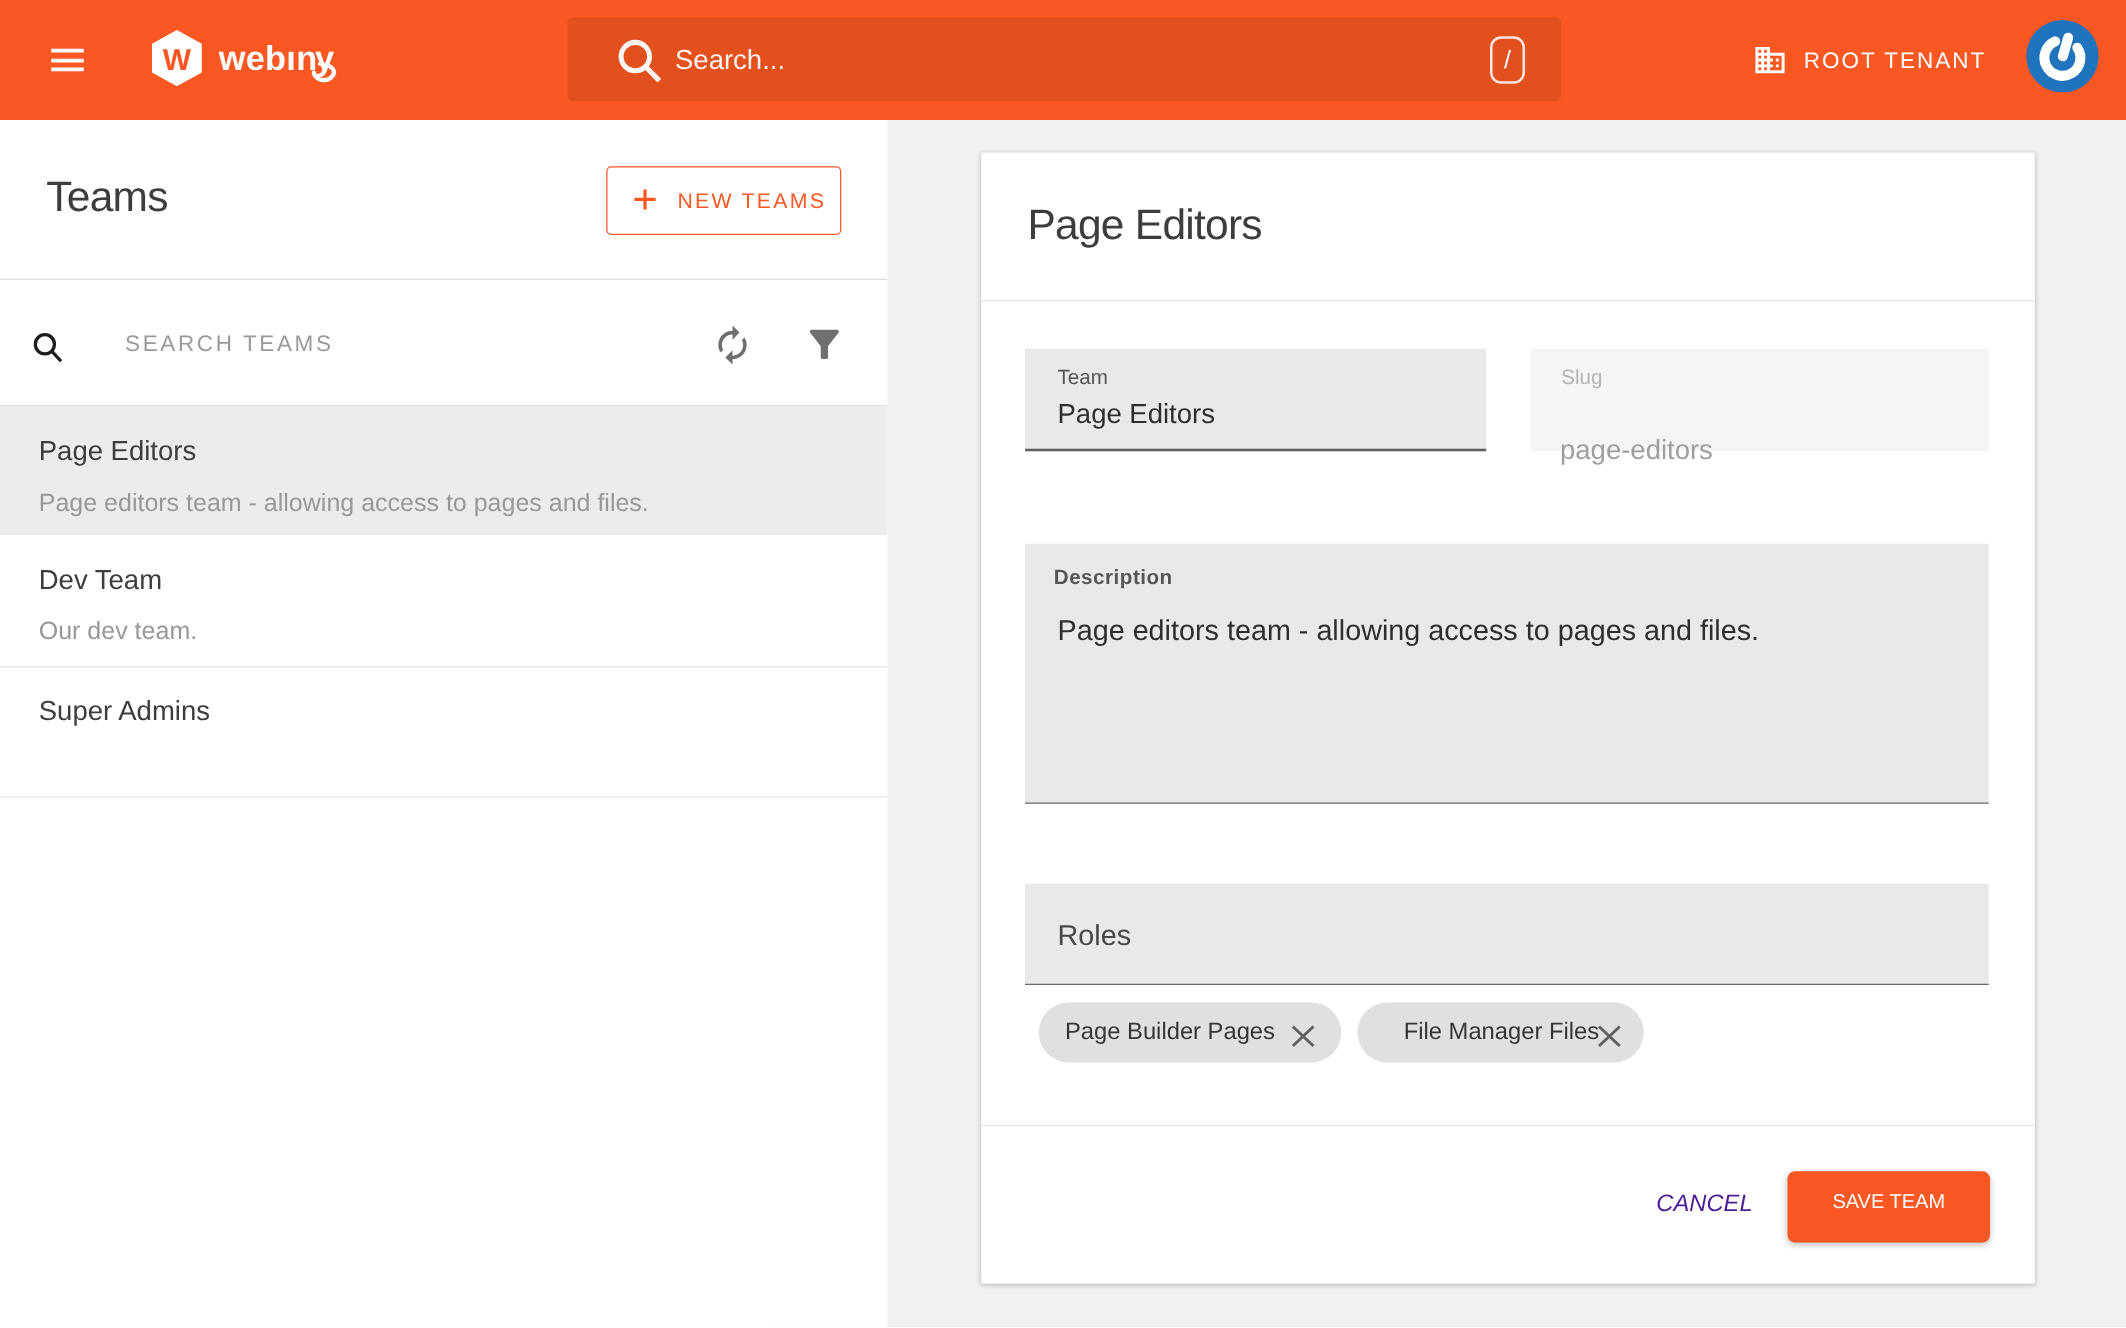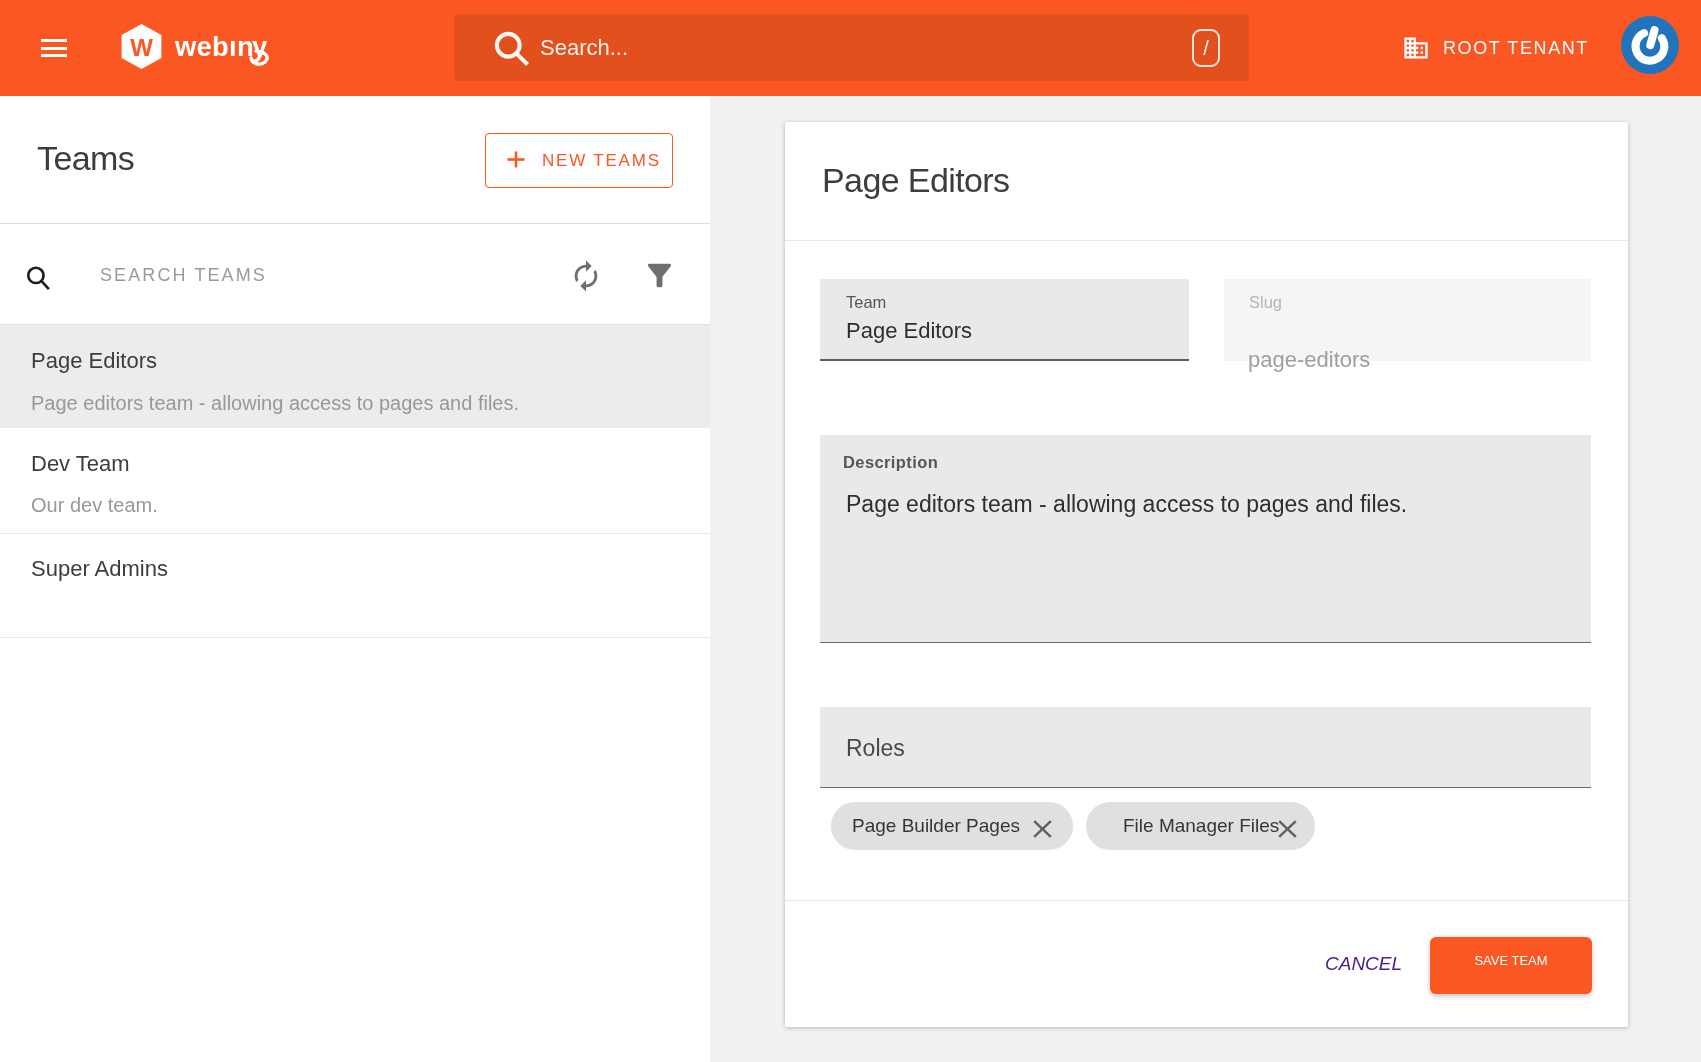--- a/index.html
+++ b/index.html
@@ -110,15 +110,15 @@
 <div class="abs" style="left:1086px;top:802px;width:229px;height:48px;background:#e0e0e0;border-radius:24px;"></div>
 <div class="abs" style="left:1106px;top:815px;font-size:19px;color:#363636;margin-left:17px;">File Manager Files</div>
 <svg class="abs" style="left:1278px;top:820px;" width="19" height="18" viewBox="0 0 19 18" fill="none" stroke="#606060" stroke-width="2.4">
       <line x1="1.2" y1="1.2" x2="17.8" y2="16.8"></line>
       <line x1="17.8" y1="1.2" x2="1.2" y2="16.8"></line>
     </svg>
 
 <div class="abs" style="left:785px;top:900px;width:843px;height:1px;background:#e6e6e6;"></div>
 <div class="abs" style="left:1325px;top:953px;font-size:19px;color:#4c1d95;font-style:italic;">CANCEL</div>
 <div class="abs" style="left:1430px;top:937px;width:162px;height:57px;background:#fa5723;border-radius:6px;box-shadow:0 2px 5px rgba(0,0,0,0.25);"></div>
-<div class="abs" style="left:1430px;top:953px;width:162px;text-align:center;font-size:13px;color:#fff;">SAVE TEAM</div>
+<div class="abs" style="left:1430px;top:953px;width:162px;text-align:center;font-size:16px;color:#fff;">SAVE TEAM</div>
 
 </div>
 
 </body></html>

